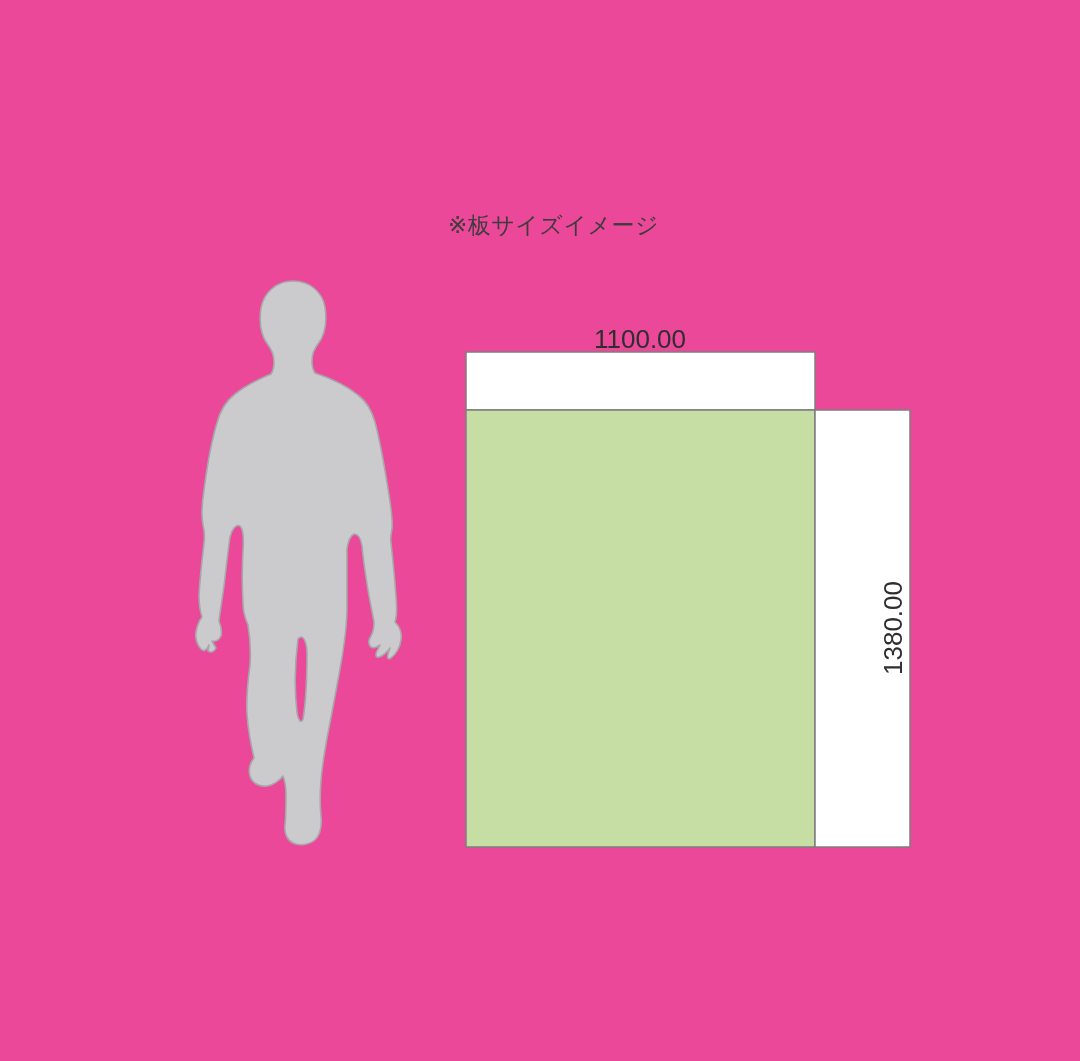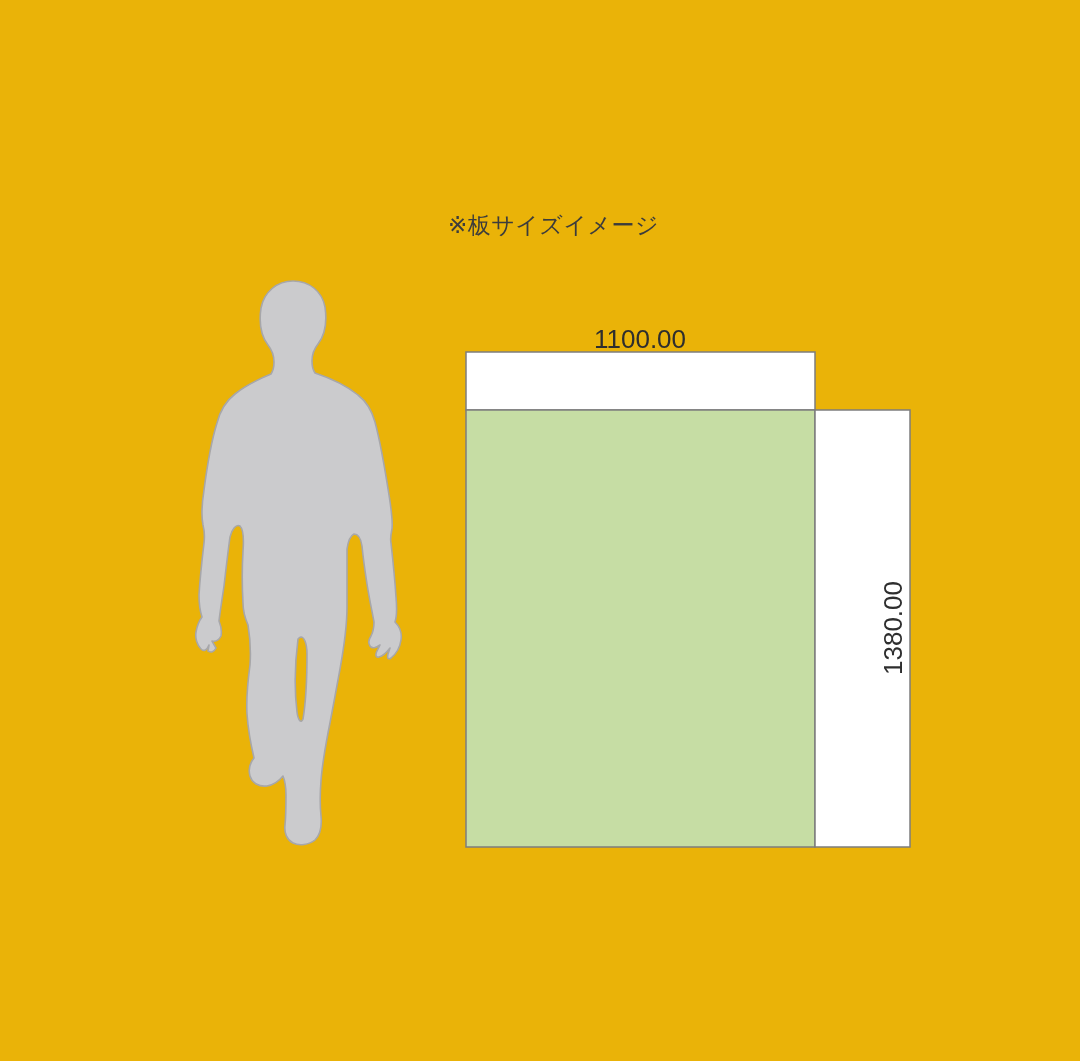--- a/index.html
+++ b/index.html
@@ -1,20 +1,20 @@
 <!DOCTYPE html>
 <html><head>
 <meta charset="utf-8">
 <style>
   html, body { margin: 0; padding: 0; background: #ffffff; }
   .canvas {
     position: relative;
     width: 1080px;
     height: 1061px;
-    background: #eab308;
+    background: #ec4899;
     overflow: hidden;
     font-family: "Liberation Sans", "DejaVu Sans", sans-serif;
   }
   .title {
     position: absolute;
     left: 448px;
     top: 210px;
     font-size: 23px;
     letter-spacing: 0.5px;
     color: #3c3c3c;

